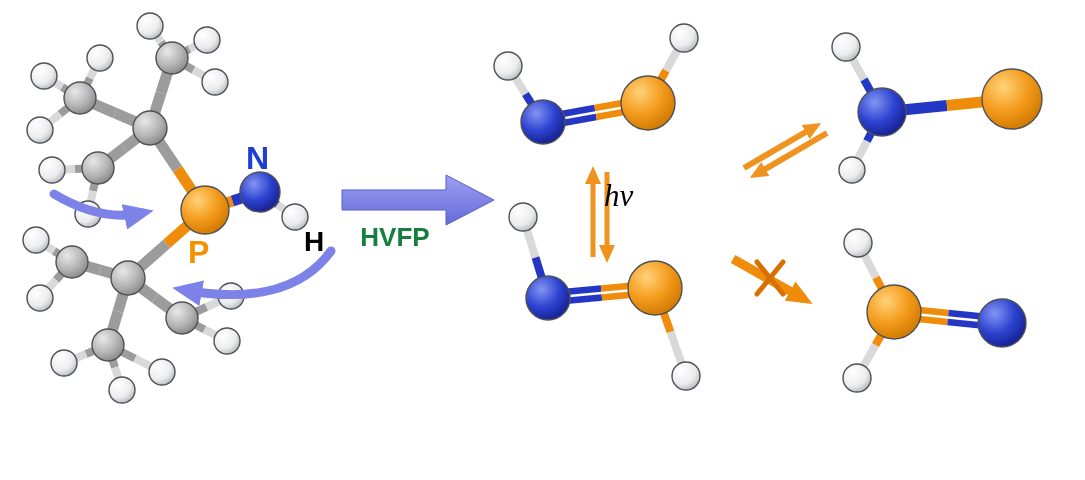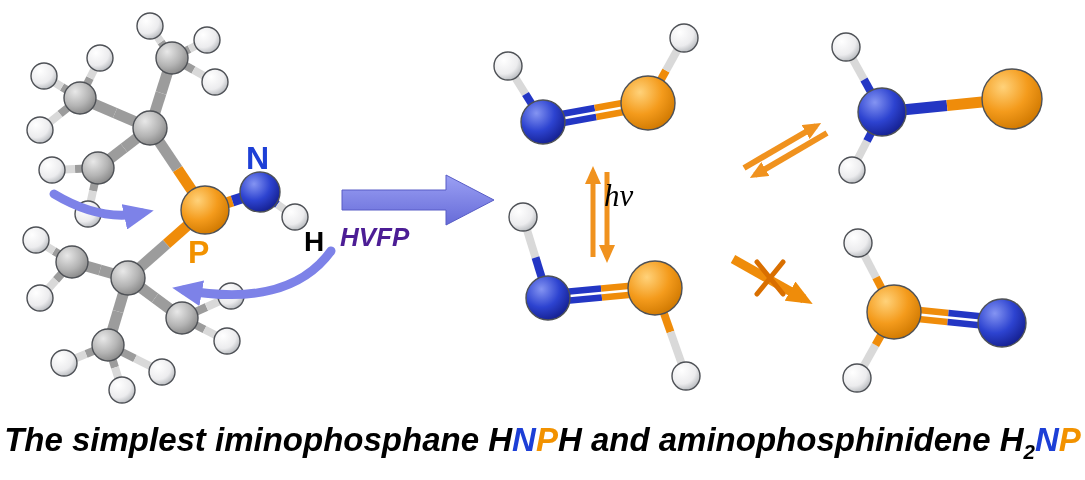--- a/index.html
+++ b/index.html
@@ -5,21 +5,21 @@
   html,body{margin:0;padding:0;background:#ffffff;}
   .canvas{
     position:relative;width:1085px;height:480px;background:#ffffff;
     overflow:hidden;font-family:"Liberation Sans",sans-serif;
   }
   svg{position:absolute;left:0;top:0;}
   .lbl{position:absolute;font-weight:bold;line-height:1;white-space:nowrap;}
   .n-label{left:246px;top:142px;font-size:32px;color:#1d3fd6;}
   .p-label{left:188px;top:236px;font-size:32px;color:#f29200;}
   .h-label{left:304px;top:228px;font-size:28px;color:#000000;}
-  .hvfp-label{left:340px;top:224px;width:110px;font-size:26px;font-style:italic;color:#4c1d95;}
+  .hvfp-label{left:340px;top:224px;width:110px;text-align:center;font-size:26px;color:#15803d;}
   .hv-label{left:604px;top:180px;font-size:31px;font-style:italic;font-weight:normal;
             font-family:"Liberation Serif",serif;color:#000;}
   .caption{
     position:absolute;left:0;top:421px;width:1085px;text-align:center;
     font-size:33px;font-weight:bold;font-style:italic;color:#000000;
   }
   .caption sub{font-size:0.62em;}
   .cap-blue{color:#1d3fd6;}
   .cap-orange{color:#f29200;}
 </style>
@@ -209,16 +209,13 @@
       <path d="M757,262 L783,294 M783,262 L757,294" fill="none" stroke="#d96f00" stroke-width="5" stroke-linecap="round"></path>
     </g>
   </svg>
 
   <span class="lbl n-label">N</span>
   <span class="lbl p-label">P</span>
   <span class="lbl h-label">H</span>
   <span class="lbl hvfp-label">HVFP</span>
   <span class="lbl hv-label">hν</span>
 
-  <div class="caption">
-    <span>The simplest iminophosphane </span><span>H</span><span class="cap-blue">N</span><span class="cap-orange">P</span><span>H</span><span> and aminophosphinidene </span><span>H</span><sub>2</sub><span class="cap-blue">N</span><span class="cap-orange">P</span>
-  </div>
 </div>
 
 </body></html>

